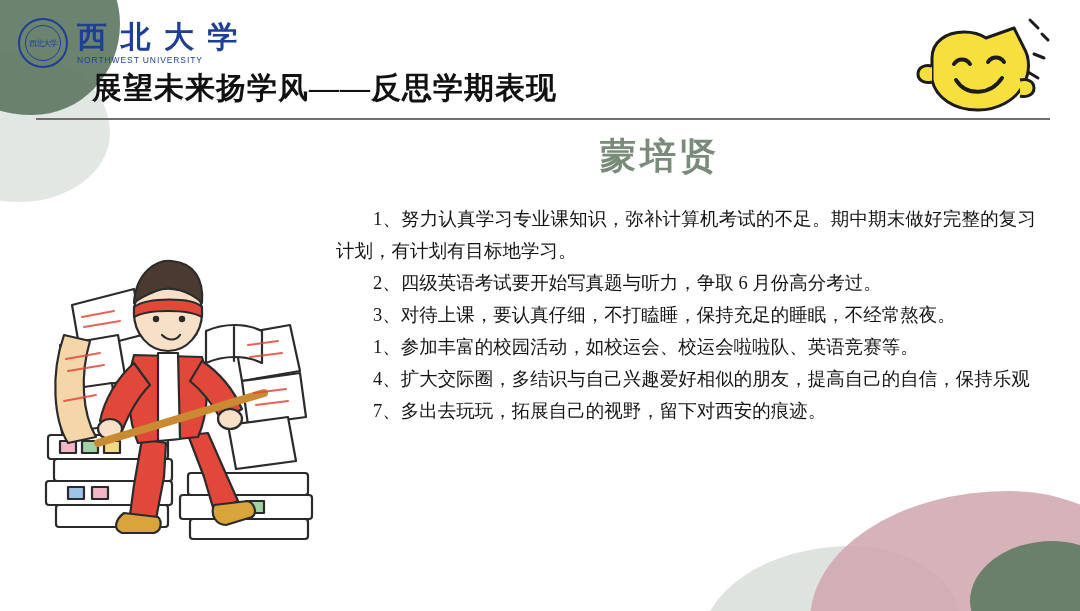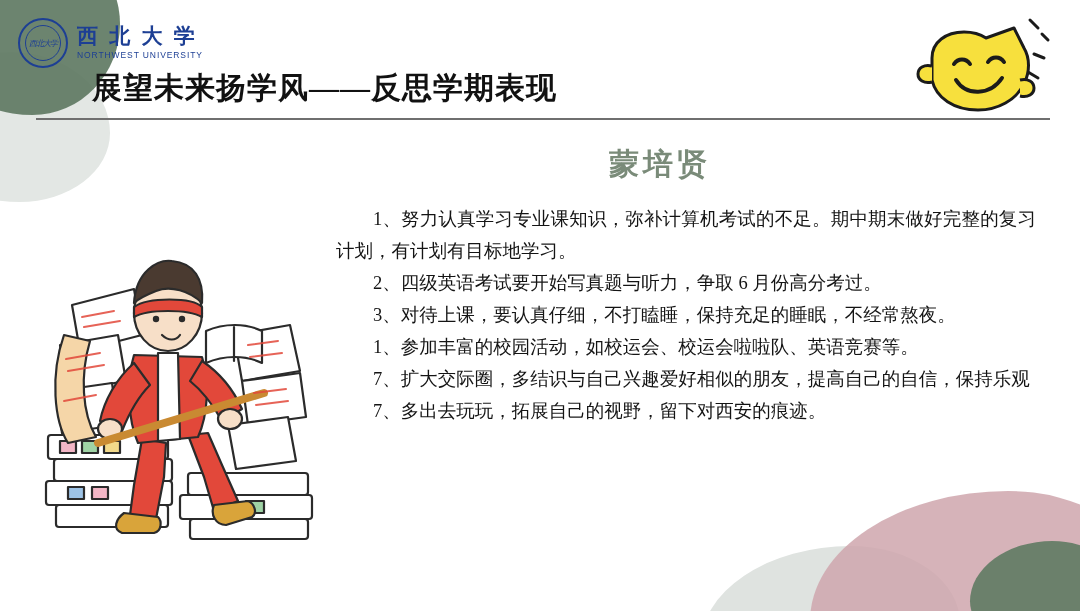--- a/index.html
+++ b/index.html
@@ -62,42 +62,41 @@
     display: flex;
     align-items: center;
     gap: 9px;
   }
   .logo-seal {
     width: 46px; height: 46px;
     border-radius: 50%;
     border: 2px solid #1d3f94;
     position: relative;
     flex: none;
-    font-style: italic;
   }
   .logo-seal::after {
     content: "";
     position: absolute;
     left: 5px; top: 5px; right: 5px; bottom: 5px;
     border-radius: 50%;
     border: 1px solid #1d3f94;
   }
   .logo-seal-inner {
     position: absolute;
     left: 0; right: 0; top: 50%;
     transform: translateY(-50%);
     text-align: center;
     font-size: 8px;
     color: #1d3f94;
     letter-spacing: -1px;
     font-family: "Liberation Serif", serif;
   }
   .logo-texts { line-height: 1; }
   .logo-cn {
-    font-size: 21px;
+    font-size: 30px;
     color: #1d3f94;
     font-family: "Liberation Serif", serif;
     font-weight: 700;
     letter-spacing: 3px;
   }
   .logo-en {
     margin-top: 4px;
     font-size: 8.5px;
     color: #1d3f94;
     font-family: "Liberation Sans", sans-serif;
@@ -119,24 +118,24 @@
     position: absolute;
     left: 36px; top: 118px;
     width: 1014px; height: 2px;
     background: #6f6f6f;
   }
 
   
   .subtitle {
     position: absolute;
     left: 0; right: 0;
-    top: 144px;
+    top: 132px;
     text-align: center;
     padding-left: 240px;
-    font-size: 30px;
+    font-size: 36px;
     font-weight: 700;
     color: #7a8b79;
     letter-spacing: 4px;
     font-family: "Liberation Serif", serif;
   }
 
   
   .body-text {
     position: absolute;
     left: 336px;
@@ -276,17 +275,17 @@
         <path d="M210 160 L240 156 M212 172 L244 168 M216 208 L248 204 M218 220 L250 216"></path>
       </g>
     </svg>
   </div>
 
   <div class="body-text">
     <p>1、努力认真学习专业课知识，弥补计算机考试的不足。期中期末做好完整的复习计划，有计划有目标地学习。</p>
     <p>2、四级英语考试要开始写真题与听力，争取 6 月份高分考过。</p>
     <p>3、对待上课，要认真仔细，不打瞌睡，保持充足的睡眠，不经常熬夜。</p>
     <p>1、参加丰富的校园活动，如校运会、校运会啦啦队、英语竞赛等。</p>
-    <p>7、扩大交际圈，多结识与自己兴趣爱好相似的朋友，提高自己的自信，保持乐观</p>
+    <p>4、扩大交际圈，多结识与自己兴趣爱好相似的朋友，提高自己的自信，保持乐观</p>
     <p>7、多出去玩玩，拓展自己的视野，留下对西安的痕迹。</p>
   </div>
 
 </div>
 
 </body></html>

